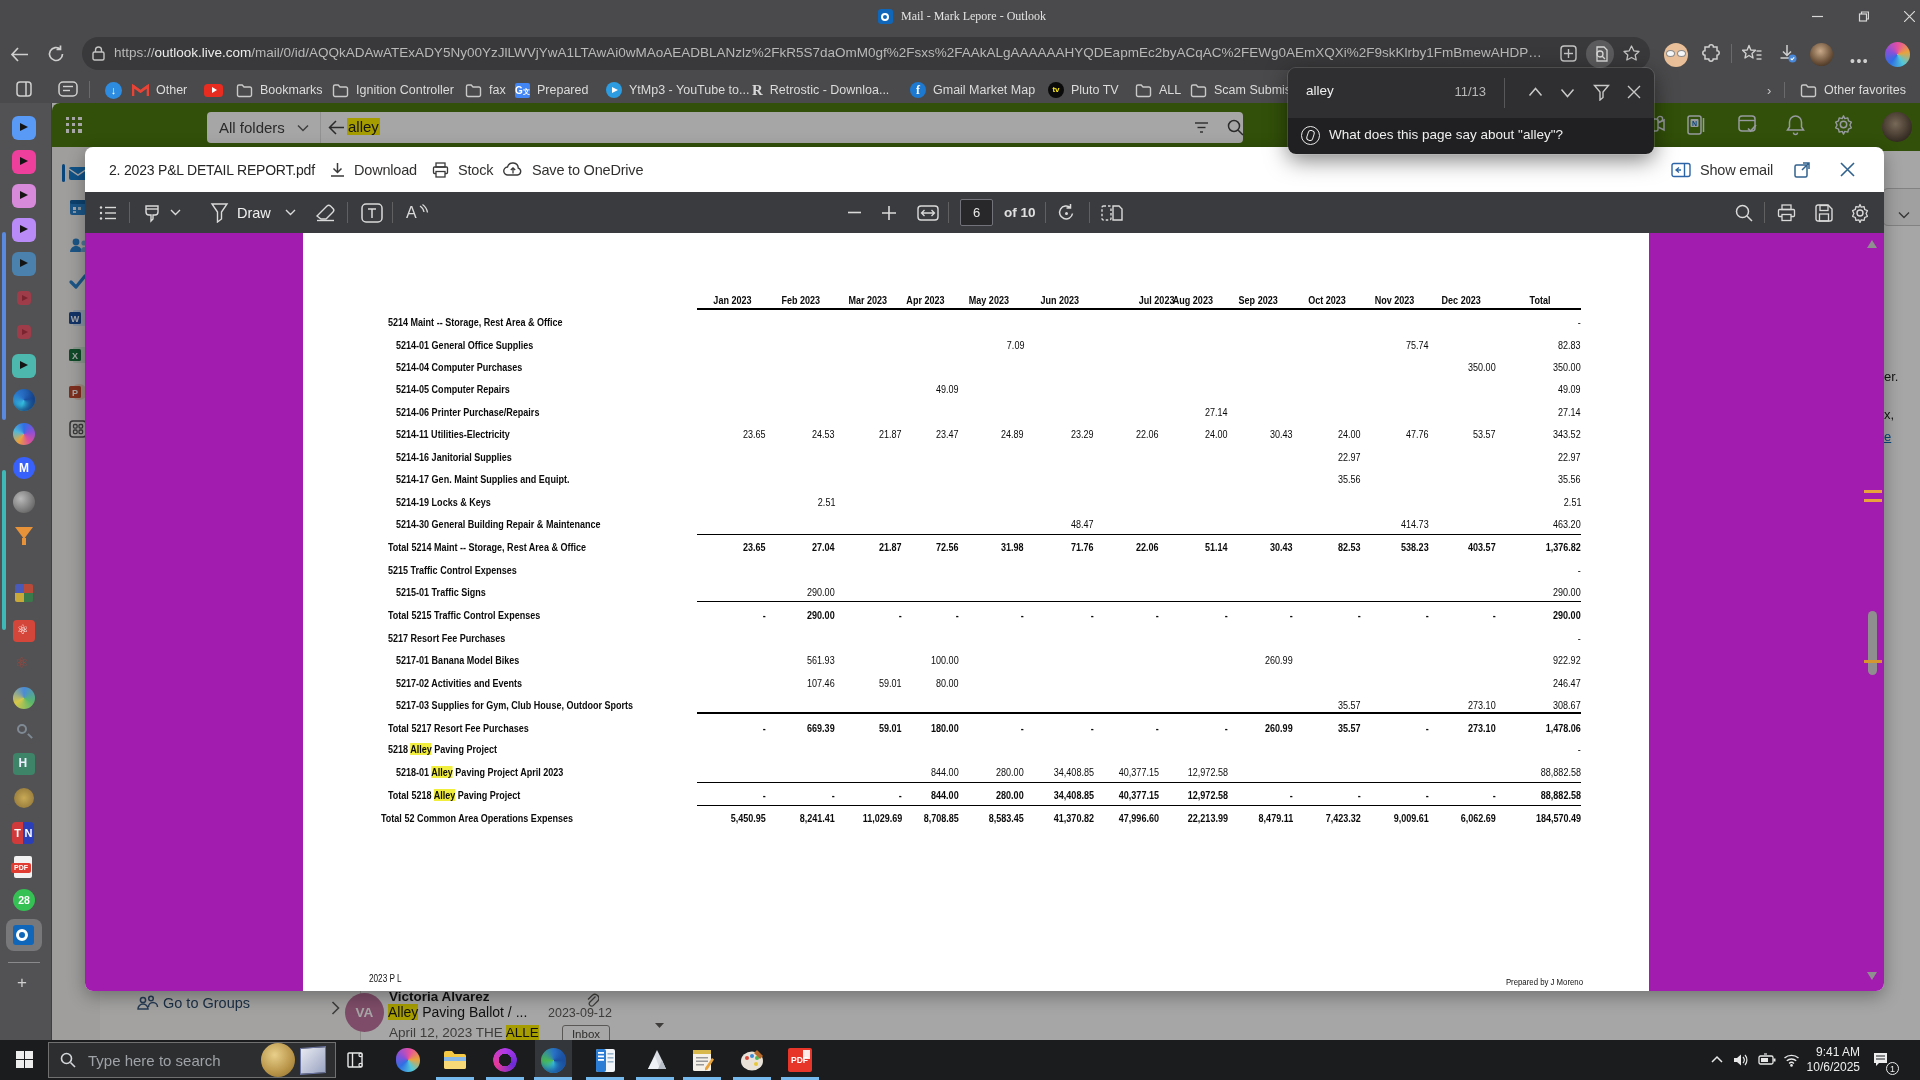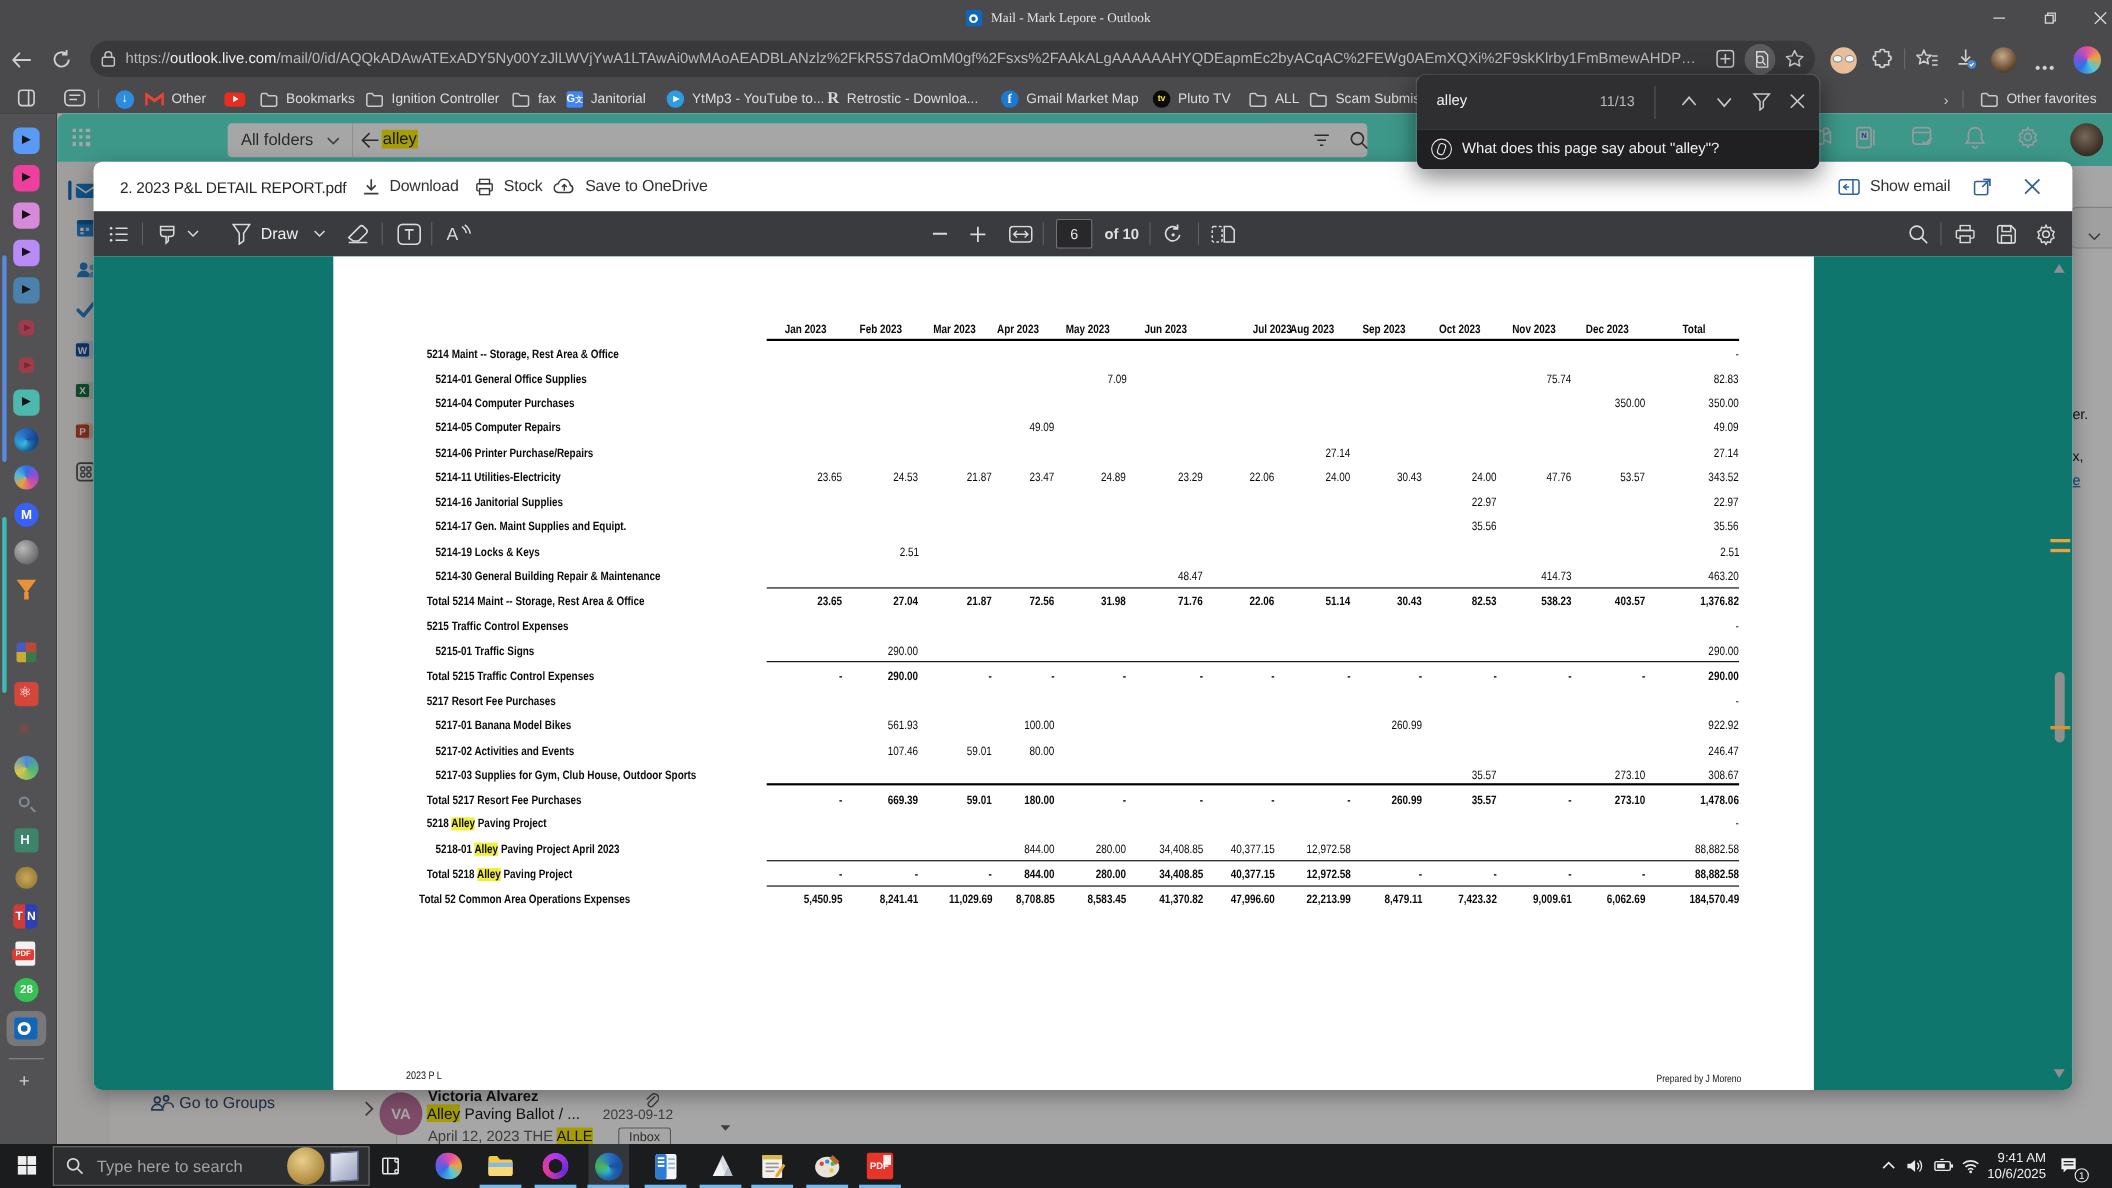--- a/index.html
+++ b/index.html
@@ -4,30 +4,30 @@
 html,body { width:1920px; height:1080px; overflow:hidden; font-family:"Liberation Sans",sans-serif; background:#1a1c1e; }
 #chrome { position:absolute; left:0; top:0; width:1920px; height:103px; background:#4a494b; }
 #titlebar { position:absolute; left:12px; top:0; width:1920px; height:33px;font-family:Liberation Serif, serif; }
 #addr { position:absolute; left:0; top:33px; width:1920px; height:44px; }
 #urlpill { position:absolute; left:82px; top:4px; width:1568px; height:33px; background:#39383a; border-radius:17px; }
 #bmbar { position:absolute; left:0; top:77px; width:1920px; height:26px; }
 .bmi { position:absolute; top:4px; height:18px; display:flex; align-items:center; gap:7px; }
 .bmt { color:#dcdcdc; font-size:12.5px; white-space:nowrap; }
 #sidebar { position:absolute; left:0; top:103px; width:52px; height:937px; background:#525254; border-right:1px solid #3f3f41; }
 #outlook { position:absolute; left:52px; top:103px; width:1868px; height:937px; background:#ffffff; }
-#oheader { position:absolute; left:0; top:0; width:1868px; height:48px; background:#5eead4; border-top-left-radius:8px; }
+#oheader { position:absolute; left:0; top:0; width:1868px; height:48px; background:#4d7c0f; border-top-left-radius:8px; }
 #orail { position:absolute; left:0; top:44px; width:48px; height:893px; background:#f4f3f2; }
 #dim { position:absolute; left:0; top:0; width:1868px; height:937px; background:rgba(0,0,0,0.35); z-index:5; }
 #modal { position:absolute; left:85px; top:147px; width:1799px; height:844px; background:#fff; border-radius:8px; box-shadow:0 5px 18px rgba(0,0,0,0.32); z-index:10; }
 #mhead { position:absolute; left:0; top:0; width:100%; height:45px; color:#262626; }
 .mh { position:absolute; top:0; height:45px; display:flex; align-items:center; gap:9px; font-size:14.5px; color:#323130; white-space:nowrap; letter-spacing:-0.2px; }
 #mtool { position:absolute; left:0; top:45px; width:100%; height:41px; background:#3a3b3e; }
 .tsep { position:absolute; top:10px; width:1px; height:21px; background:#606062; }
 .ticon { position:absolute; top:0; height:41px; display:flex; align-items:center; color:#dadada; }
-#mcontent { position:absolute; left:0; top:86px; width:1799px; height:758px; background:#0f766e; border-radius:0 0 8px 8px; overflow:hidden; }
+#mcontent { position:absolute; left:0; top:86px; width:1799px; height:758px; background:#a21caf; border-radius:0 0 8px 8px; overflow:hidden; }
 #pdfpage { position:absolute; left:218px; top:0; width:1346px; height:758px; background:#fff; }
 .trow { position:absolute; left:0; width:100%; height:14px; line-height:14px; font-size:11px; color:#0a0a0a; }
 .lb { position:absolute; font-weight:bold; white-space:nowrap; }
 .v { position:absolute; white-space:nowrap; }
 .v.b { font-weight:bold; }
 .sxl { display:inline-block; transform:scaleX(0.82); transform-origin:0 50%; }
 .sxr { display:inline-block; transform:scaleX(0.82); transform-origin:100% 50%; }
 .tline { position:absolute; left:394px; width:884px; height:1.5px; background:#000; }
 .hl { background:#f2ee3e; }
 #findbar { position:absolute; left:1288px; top:68px; width:366px; height:86px; border-radius:8px; overflow:hidden; box-shadow:0 6px 22px rgba(0,0,0,0.5); outline:1px solid rgba(255,255,255,0.14); z-index:20; }
@@ -148,21 +148,21 @@
         <span class="bmt">Ignition Controller</span>
       </div>
       <div class="bmi" style="left:465px">
         <svg width="17" height="15" viewBox="0 0 17 15" style="flex:none">
           <path d="M1.5 3.5 a1.5 1.5 0 0 1 1.5-1.5 h3.2 l1.8 2 h6 a1.5 1.5 0 0 1 1.5 1.5 v6.5 a1.5 1.5 0 0 1 -1.5 1.5 h-11 a1.5 1.5 0 0 1 -1.5 -1.5 Z" fill="none" stroke="#c9c9c9" stroke-width="1.4"></path>
         </svg>
         <span class="bmt">fax</span>
       </div>
       <div class="bmi" style="left:515px">
         <div style="width:15px;height:15px;background:#4285f4;border-radius:2px;color:#fff;font-size:10px;text-align:center;line-height:15px;font-weight:bold">G<span style="font-size:7px">文</span></div>
-        <span class="bmt">Janitorial</span>
+        <span class="bmt">Prepared</span>
       </div>
       <div class="bmi" style="left:606px">
         <div style="width:16px;height:16px;border-radius:50%;background:#2d9ce0;position:relative">
           <div style="position:absolute;left:6px;top:4.5px;border-left:6px solid #fff;border-top:3.5px solid transparent;border-bottom:3.5px solid transparent"></div>
         </div>
         <span class="bmt">YtMp3 - YouTube to...</span>
       </div>
       <div class="bmi" style="left:752px">
         <span style="font-size:15px;font-weight:bold;color:#d8d8d8;font-family:&quot;Liberation Serif&quot;,serif">R</span>
         <span class="bmt">Retrostic - Downloa...</span>

